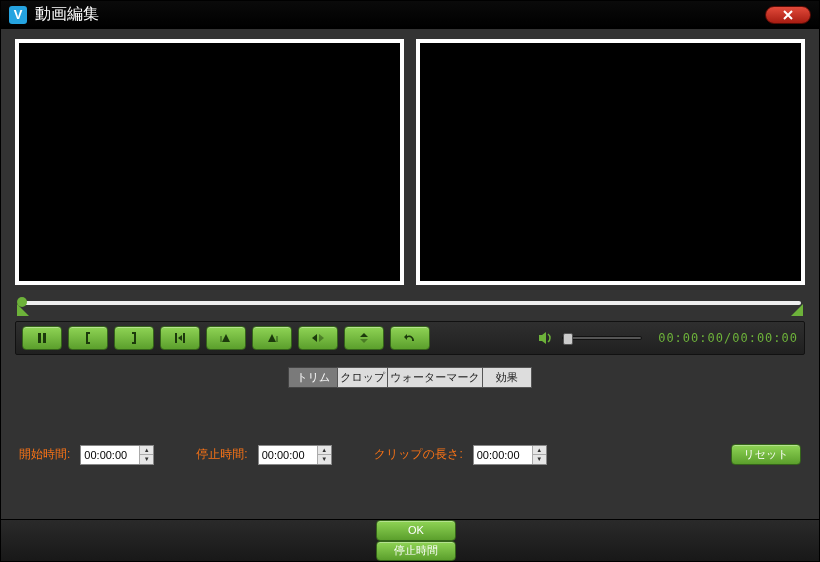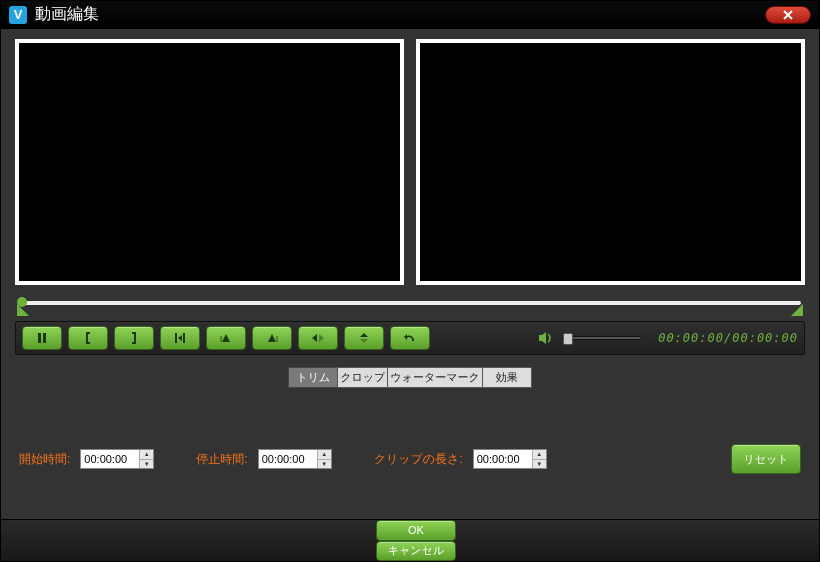--- a/index.html
+++ b/index.html
@@ -57,21 +57,21 @@
   .timeline-handle-right { right:2px; border-left:12px solid transparent; border-right:0; }
   .timeline-dot {
     position:absolute; left:2px; top:2px; width:10px; height:10px;
     background:#6db23a; border-radius:50%;
   }
 
   .controls {
     margin-top:4px;
     background: linear-gradient(to bottom,#2f2f2f,#202020);
     border:1px solid #111; border-radius:2px;
-    height:34px; display:flex; align-items:center; padding:0 6px;font-style:italic;
+    height:34px; display:flex; align-items:center; padding:0 6px;
   }
   .ctrl-btn {
     width:40px; height:24px; margin-right:6px;
     background: linear-gradient(to bottom,#8fd455,#5b9f2c);
     border:1px solid #35641a; border-radius:4px;
     display:flex; align-items:center; justify-content:center; cursor:pointer;
     box-shadow: inset 0 1px 0 rgba(255,255,255,.35);
   }
   .ctrl-btn svg { fill:#1c3a0c; }
   .spacer { flex:1; }
@@ -102,21 +102,21 @@
   .time-input input {
     width:58px; border:none; outline:none; color:#000; font-size:11px;
     padding:0 3px; text-align:left; font-family:inherit;
   }
   .spinner { width:14px; border-left:1px solid #aaa; display:flex; flex-direction:column; }
   .spin { flex:1; display:flex; align-items:center; justify-content:center; font-size:6px; background:#e6e6e6; cursor:pointer; color:#333; }
   .spin:first-child { border-bottom:1px solid #aaa; }
   .gap { width:22px; }
   .reset-btn {
     margin-left:auto;
-    width:70px; height:30px;
+    width:70px; height:21px;
     background: linear-gradient(to bottom,#8fd455,#5b9f2c);
     border:1px solid #35641a; border-radius:4px;
     display:flex; align-items:center; justify-content:center;
     color:#fff; font-size:11px; cursor:pointer;
     box-shadow: inset 0 1px 0 rgba(255,255,255,.35);
   }
 
   .footer {
     height:42px; background:linear-gradient(to bottom,#2a2a2a,#181818);
     display:flex; align-items:center; justify-content:flex-end; padding:0 16px;
@@ -263,14 +263,14 @@
       </div>
     </div>
 
     <div class="reset-btn">リセット</div>
   </div>
 
 </div>
 
 <div class="footer">
   <div class="foot-btn">OK</div>
-  <div class="foot-btn">キャンセル</div>
+  <div class="foot-btn">停止時間</div>
 </div>
 
 </body></html>

